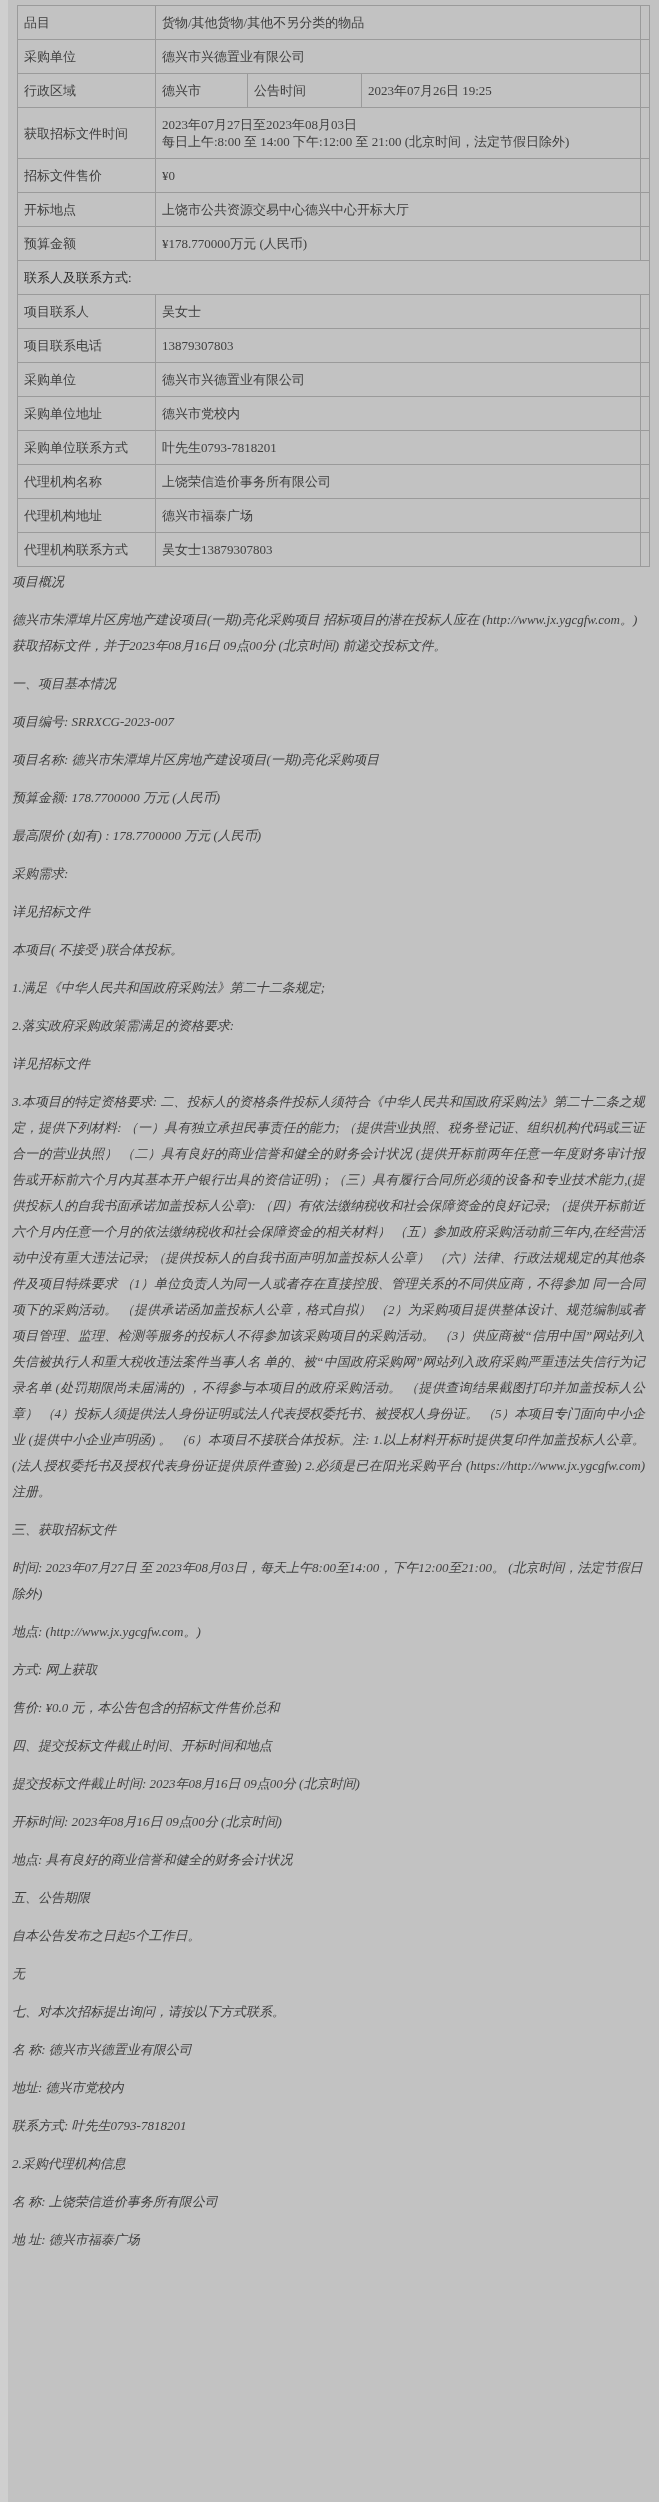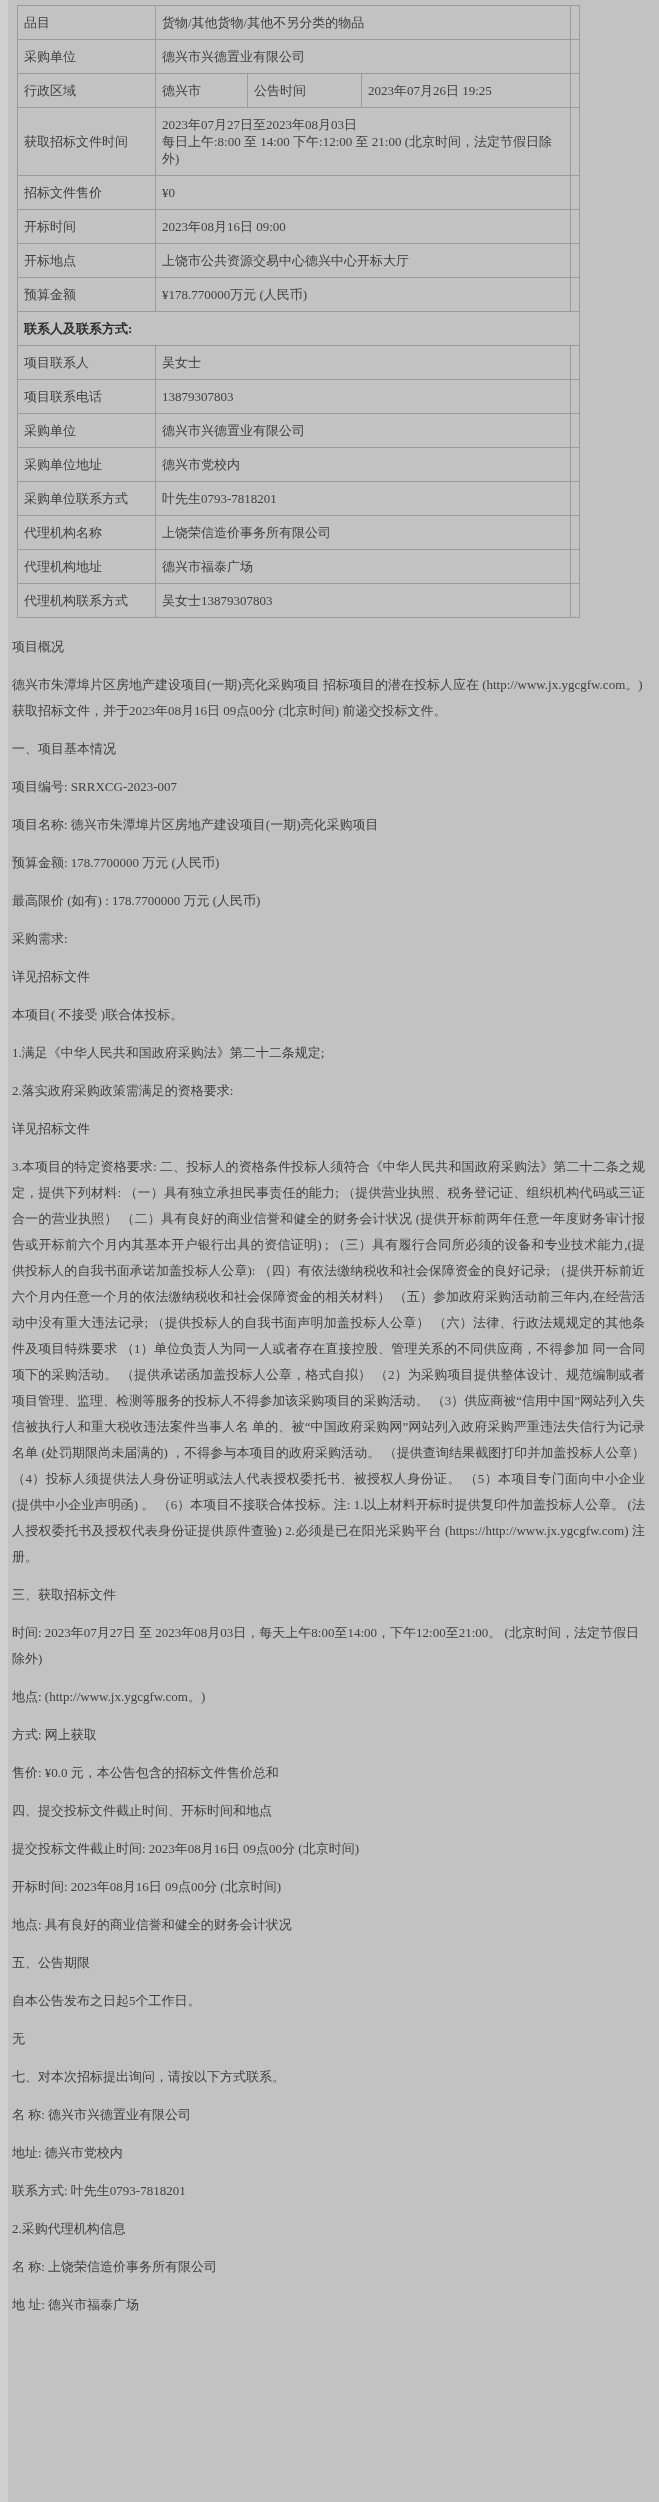--- a/index.html
+++ b/index.html
@@ -6,32 +6,32 @@
     --bg:#c2c2c2; --gutter:#cfcfcf; --border:#9a9a9a; --text:#3f3f3f; --bold:#2f2f2f;
   }
   html,body{margin:0;padding:0;}
   body{
     width:659px; min-height:2502px; background:var(--bg);
     font-family:"Liberation Serif","DejaVu Serif",serif;
     font-size:13px; color:var(--text); position:relative;
   }
   .gutter{position:absolute;left:0;top:0;width:8px;height:100%;background:var(--gutter);}
   .content{padding:5px 9px 30px 17px;}
-  table.info{border-collapse:collapse;table-layout:fixed;width:563px;}
+  table.info{border-collapse:collapse;table-layout:fixed;width:633px;}
   table.info col.c1{width:138px;}
   table.info col.c2{width:92px;}
   table.info col.c3{width:114px;}
   table.info col.c5{width:9px;}
   table.info td{
     border:1px solid var(--border); padding:8px 6px; vertical-align:middle;
     overflow:hidden; line-height:17px;
   }
   table.info td.narrow{padding:0;}
-  table.info td.hdr{font-weight:bold;color:var(--bold);margin-left:32px;}
-  .doc{margin:16px 5px 0 -5px;}
+  table.info td.hdr{font-weight:normal;color:var(--bold);margin-left:32px;}
+  .doc{margin:2px 5px 0 -5px;font-style:italic;}
   .doc p{margin:0 0 12px 0; line-height:26px;}
   .doc p.justify{text-align:justify;}
 </style>
 </head>
 <body>
 
 <div class="gutter"></div>
 
 <div class="content">
   <table class="info">
@@ -61,25 +61,20 @@
           <td class="narrow"></td>
         </tr>
         <tr>
           <td>获取招标文件时间</td>
           <td colspan="3">2023年07月27日至2023年08月03日<br>每日上午:8:00 至 14:00 下午:12:00 至 21:00 (北京时间，法定节假日除外)</td>
           <td class="narrow"></td>
         </tr>
         <tr>
           <td>招标文件售价</td>
           <td colspan="3">¥0</td>
-          <td class="narrow"></td>
-        </tr>
-        <tr>
-          <td>开标时间</td>
-          <td colspan="3">2023年08月16日 09:00</td>
           <td class="narrow"></td>
         </tr>
         <tr>
           <td>开标地点</td>
           <td colspan="3">上饶市公共资源交易中心德兴中心开标大厅</td>
           <td class="narrow"></td>
         </tr>
         <tr>
           <td>预算金额</td>
           <td colspan="3">¥178.770000万元 (人民币)</td>

